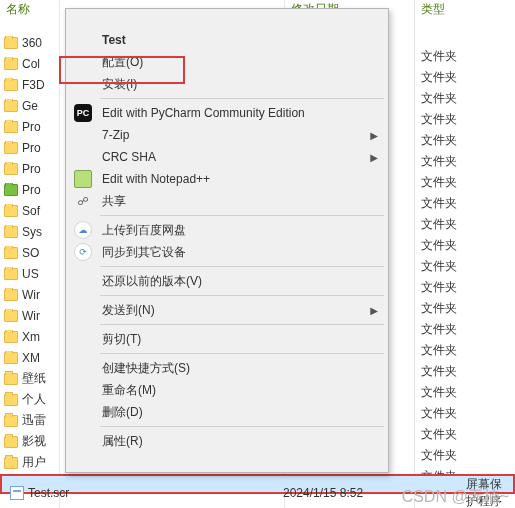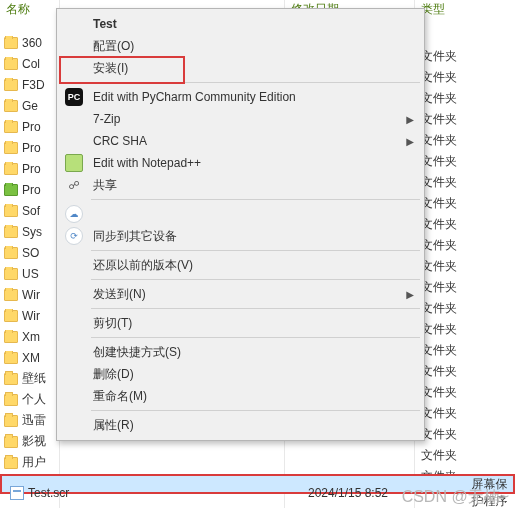--- a/index.html
+++ b/index.html
@@ -16,28 +16,28 @@
   .file-row { display: grid; grid-template-columns: 60px 1fr 130px 100px; align-items: center; height: 21px; }
   .file-row .name-cell { display:flex; align-items:center; gap:4px; padding-left:4px; white-space:nowrap; overflow:hidden; }
   .file-row .type-cell { padding-left: 6px; margin-top: 28px; }
   .folder-icon { width:14px; height:12px; background:#ffd868; border:1px solid #e6b84f; border-radius:1px; position:relative; flex:0 0 14px;}
   .folder-icon::before { content:""; position:absolute; top:-3px; left:0; width:6px; height:3px; background:#ffd868; border:1px solid #e6b84f; border-bottom:none; border-radius:1px 1px 0 0;}
   .folder-icon.green { background:#7ac142; border-color:#5a9a2e;}
   .folder-icon.green::before{ background:#7ac142; border-color:#5a9a2e;}
   .file-icon { width:14px; height:14px; background:#fff; border:1px solid #78a6d8; flex:0 0 14px; position:relative;}
   .file-icon::after{content:"";position:absolute;top:3px;left:2px;width:8px;height:2px;background:#78a6d8;}
   
-  .selected-row { position:absolute; left:0; right:0; bottom:14px; height:20px; background:#cde8ff; display:grid; grid-template-columns: 170px 1fr 130px 100px; align-items:center; border:2px solid #d93b3b;text-align:center; }
+  .selected-row { position:absolute; left:0; right:0; bottom:14px; height:20px; background:#cde8ff; display:grid; grid-template-columns: 170px 1fr 130px 100px; align-items:center; border:2px solid #d93b3b; }
   .selected-row .name-cell{display:flex;align-items:center;gap:4px;padding-left:8px;}
   .selected-row .type-cell{padding-left:6px;margin-left:47px;}
   
   .watermark { position:absolute; bottom:0; right:6px; color:#b8b8b8; font-size:16px; }
   
   
-  .ctx { position:absolute; top:8px; left:56px; width:369px; background:#f0f0f0; border:1px solid #b5b5b5; box-shadow:2px 3px 6px rgba(0,0,0,.25); padding:4px 2px; }
+  .ctx { position:absolute; top:8px; left:65px; width:324px; background:#f0f0f0; border:1px solid #b5b5b5; box-shadow:2px 3px 6px rgba(0,0,0,.25); padding:20px 2px; }
   .ctx .gutter { position:absolute; top:4px; bottom:4px; left:2px; width:28px; }
   .ctx-item { position:relative; display:flex; align-items:center; height:22px; padding-left:34px; padding-right:22px; cursor:default; font-size:12px; }
   .ctx-item.bold { font-weight:700; }
   .ctx-sep { height:1px; margin:3px 2px 3px 32px; background:#d0d0d0; }
   .ctx-item .ico { position:absolute; left:6px; width:18px; height:18px; display:flex; align-items:center; justify-content:center; font-size:11px; }
   .ctx-item .arrow { position:absolute; right:8px; color:#555; font-size:10px; }
   .ico.pc { background:#111; color:#fff; font-weight:bold; font-size:9px; border-radius:4px; }
   .ico.npp { background:#b7e07a; border:1px solid #7aa84e; border-radius:2px; }
   .ico.share { color:#555; }
   .ico.baidu { background:#fff; border:1px solid #cfd6dd; border-radius:50%; color:#4f87c7; font-size:9px;}
@@ -293,20 +293,21 @@
       <span class="ico npp"></span>
       <span>Edit with Notepad++</span>
     </div>
     <div class="ctx-item">
       <span class="ico share">☍</span>
       <span>共享</span>
     </div>
     <div class="ctx-sep"></div>
     <div class="ctx-item">
       <span class="ico baidu">☁</span>
+      <span>上传到百度网盘</span>
     </div>
     <div class="ctx-item">
       <span class="ico sync">⟳</span>
       <span>同步到其它设备</span>
     </div>
     <div class="ctx-sep"></div>
     <div class="ctx-item">
       <span>还原以前的版本(V)</span>
     </div>
     <div class="ctx-sep"></div>
@@ -316,25 +317,25 @@
     </div>
     <div class="ctx-sep"></div>
     <div class="ctx-item">
       <span>剪切(T)</span>
     </div>
     <div class="ctx-sep"></div>
     <div class="ctx-item">
       <span>创建快捷方式(S)</span>
     </div>
     <div class="ctx-item">
+      <span>重命名(M)</span>
+    </div>
+    <div class="ctx-item">
       <span>删除(D)</span>
     </div>
-    <div class="ctx-item">
-      <span>重命名(M)</span>
-    </div>
     <div class="ctx-sep"></div>
     <div class="ctx-item">
       <span>属性(R)</span>
     </div>
   </div>
 
 <div class="highlight-box hl1"></div>
 
 <div class="watermark">CSDN @无楠~</div>
 

